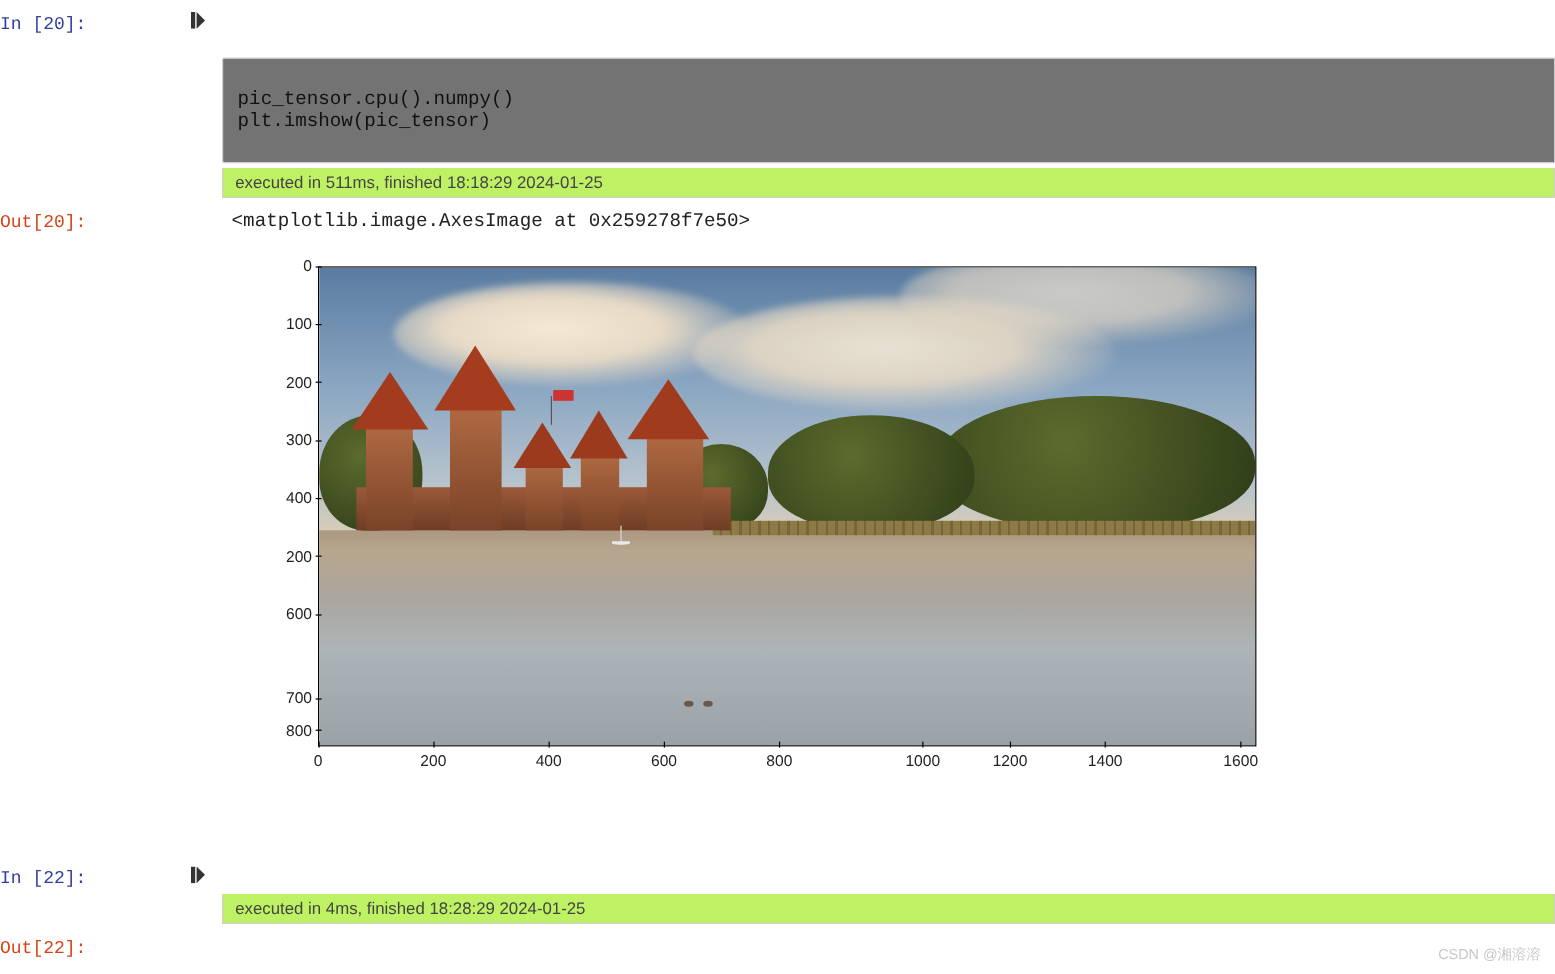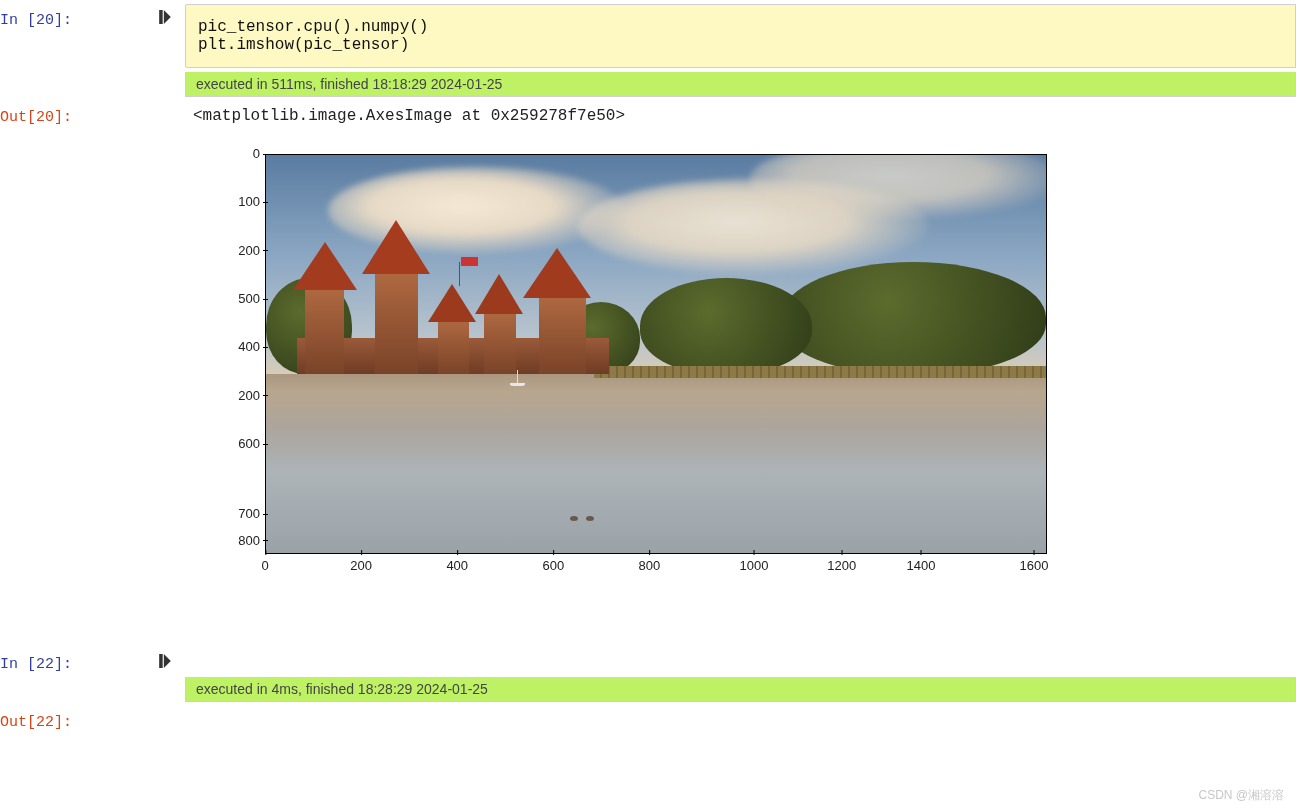--- a/index.html
+++ b/index.html
@@ -31,29 +31,30 @@
     flex-shrink: 0;
     text-align: center;
     padding-top: 6px;
     font-size: 15px;
     color: #222;
   }
   .run-btn svg { width: 12px; height: 14px; }
   .code-block {
     flex: 1;
     border: 1px solid #cfcfcf;
-    background: #fef9c3;
-    padding: 13px 12px;
+    background: #737373;
+    padding: 25px 12px;
     font-family: "Consolas","Courier New",monospace;
     font-size: 16px;
     white-space: pre;
     color: #222;
     border-top-left-radius: 2px;
     border-bottom-left-radius: 2px;
     display: block;
+    margin-top: 44px;
   }
   .code-block .fn { color: #111; }
   .exec-bar {
     flex: 1;
     border: 1px solid #cfcfcf;
     border-top: none;
     background: #bef264;
     padding: 4px 10px;
     font-size: 14px;
     color: #444;
@@ -191,32 +192,32 @@
               <div class="hull"></div>
             </div>
           <div class="buoy b1"></div>
             <div class="buoy b2"></div>
         </div>
       </div>
 
     <div class="ytick" style="top: 2px;">0</div>
         <div class="ytick" style="top: 50.3597px;">100</div>
         <div class="ytick" style="top: 98.7193px;">200</div>
-        <div class="ytick" style="top: 147.079px;">500</div>
+        <div class="ytick" style="top: 147.079px;">300</div>
         <div class="ytick" style="top: 195.439px;">400</div>
         <div class="ytick" style="top: 243.798px;">200</div>
         <div class="ytick" style="top: 292.158px;">600</div>
         <div class="ytick" style="top: 338px; margin-top: 24px;">700</div>
         <div class="ytick" style="top: 388.877px;">800</div>
         <div class="xtick" style="left: 80px;">0</div>
         <div class="xtick" style="left: 176.118px;">200</div>
         <div class="xtick" style="left: 272.237px;">400</div>
         <div class="xtick" style="left: 368.355px;">600</div>
         <div class="xtick" style="left: 464.473px;">800</div>
-        <div class="xtick" style="left: 569px;">1000</div>
+        <div class="xtick" style="left: 584px;">1000</div>
         <div class="xtick" style="left: 656.71px;">1200</div>
         <div class="xtick" style="left: 736px;">1400</div>
         <div class="xtick" style="left: 848.946px;">1600</div>
       </div>
   </div>
 </div>
 
 <div class="cell" style="margin-top:30px">
   <div class="prompt in">In  [22]:</div>
   <div class="run-btn">

